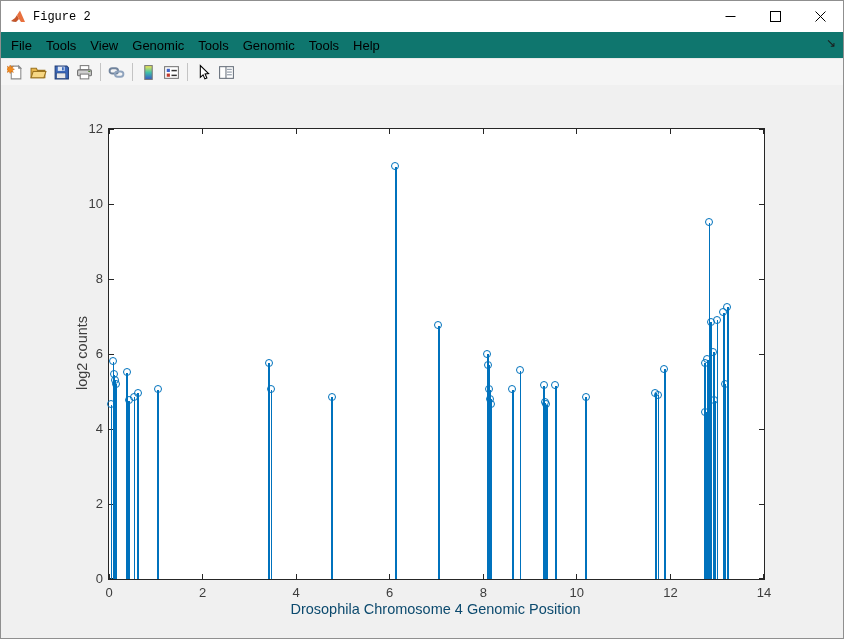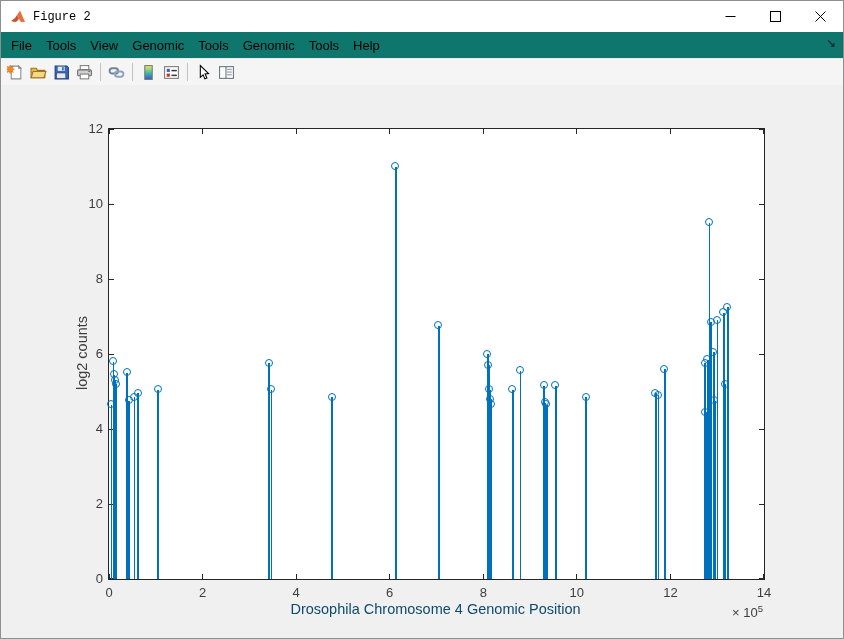--- a/index.html
+++ b/index.html
@@ -287,16 +287,15 @@
         <div class="stem-marker" style="left: 597.632px; top: 188.625px; border: 1.5px solid rgb(0, 114, 189);"></div>
         <div class="stem-marker" style="left: 600.439px; top: 218.625px; border: 1.5px solid rgb(0, 114, 189);"></div>
         <div class="stem-marker" style="left: 601.375px; top: 267.375px; border: 1.5px solid rgb(0, 114, 189);"></div>
         <div class="stem-marker" style="left: 604.182px; top: 186.75px; border: 1.5px solid rgb(0, 114, 189);"></div>
         <div class="stem-marker" style="left: 610.264px; top: 179.25px; border: 1.5px solid rgb(0, 114, 189);"></div>
         <div class="stem-marker" style="left: 612.136px; top: 250.5px; border: 1.5px solid rgb(0, 114, 189);"></div>
         <div class="stem-marker" style="left: 614.475px; top: 173.625px; border: 1.5px solid rgb(0, 114, 189);"></div>
       </div>
     <div class="ylabel">log2 counts</div>
     <div class="xlabel">Drosophila Chromosome 4 Genomic Position</div>
-    <div class="offset-label"><span>× 10</span><sup>5</sup></div>
   </div>
 
 </div>
 
 </body></html>

